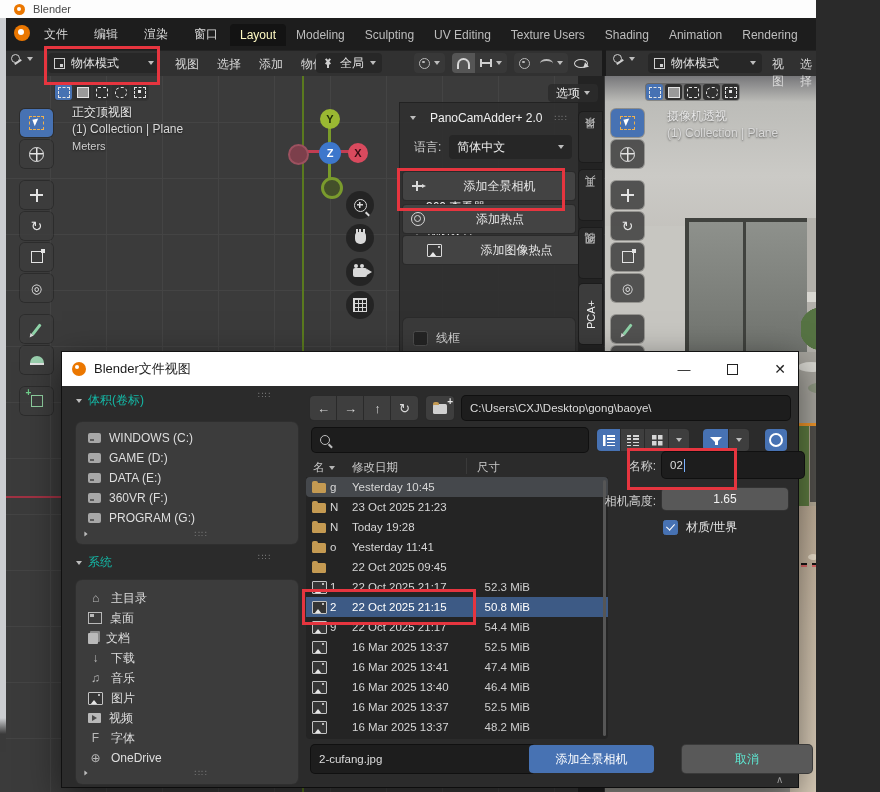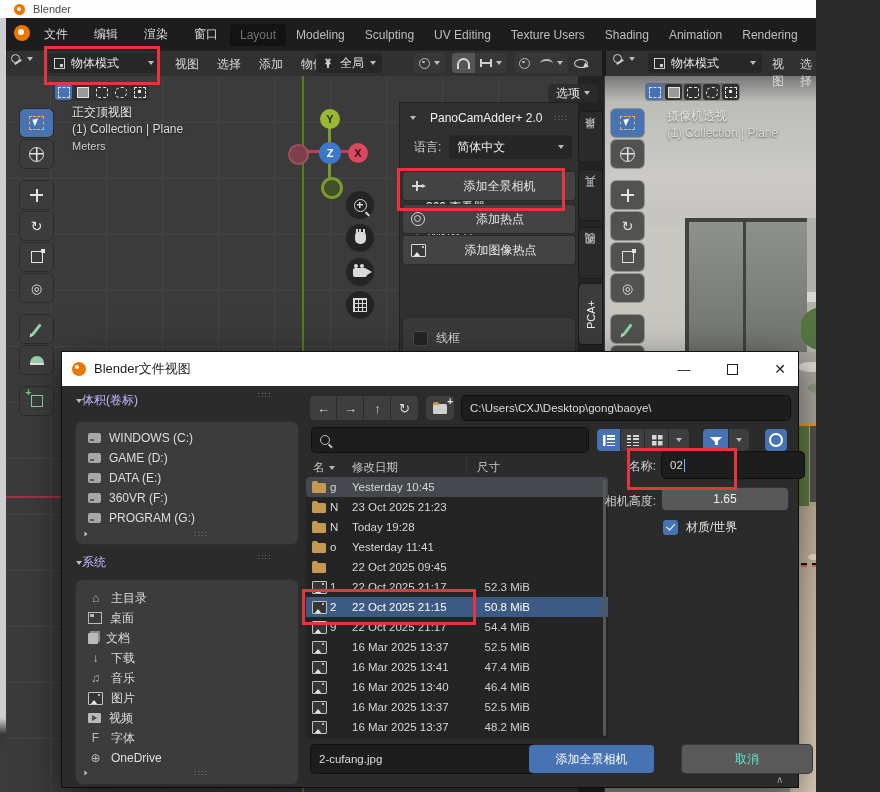--- a/index.html
+++ b/index.html
@@ -20,21 +20,21 @@
   .titlebar .t{color:#4a4a4a;font-size:11px;margin-left:8px;}
 
   
   .menubar{left:0;top:18px;width:880px;height:32px;background:#1d1d1d;}
   .mlogo{left:14px;top:7px;width:16px;height:16px;border-radius:50%;background:#eb7700;position:absolute;}
   .mlogo::after{content:"";position:absolute;left:4px;top:4px;width:6px;height:6px;border-radius:50%;background:#fff;}
   .menus{left:42px;top:0;height:32px;display:flex;align-items:center;gap:22px;position:absolute;}
   .menus .mi{color:#d8d8d8;cursor:default;padding:2px 2px;}
   .tabs{left:230px;top:4px;height:26px;display:flex;align-items:center;position:absolute;max-width:604px;overflow:hidden;}
   .tab{padding:4px 10px;color:#bdbdbd;border-radius:4px 4px 0 0;white-space:nowrap;}
-  .tab.active{background:#131313;color:#737373;}
+  .tab.active{background:#131313;color:#fef9c3;}
   .scenebtn{left:836px;top:24px;width:43px;height:21px;background:#2b2b2b;border-radius:4px;display:flex;align-items:center;justify-content:center;gap:3px;position:absolute;}
   .scn-ball{width:8px;height:8px;border-radius:50%;background:#e8e8e8;}
   .scn-cone{width:0;height:0;border-left:4px solid transparent;border-right:4px solid transparent;border-bottom:8px solid #bdbdbd;margin-left:-4px;}
 
   
   .toolheader{left:0;top:50px;width:880px;height:26px;background:#313131;border-top:1px solid #242424;border-bottom:1px solid #202020;}
   .hsep{left:602px;top:50px;width:4px;height:26px;background:#1a1a1a;}
   .dd{background:#272727;border-radius:4px;height:20px;display:flex;align-items:center;padding:0 6px;gap:5px;color:#e3e3e3;}
   .ic-objmode{width:9px;height:9px;border:1px solid #d0d0d0;position:relative;}
   .ic-objmode::after{content:"";position:absolute;right:1px;bottom:1px;width:3px;height:3px;background:#d0d0d0;}
@@ -187,21 +187,21 @@
 
   
   .dialog{left:62px;top:352px;width:736px;height:435px;background:#2b2b2b;box-shadow:0 10px 34px rgba(0,0,0,.55),0 0 0 1px #161616;z-index:30;}
   .dlg-title{left:0;top:0;width:736px;height:34px;background:#ffffff;display:flex;align-items:center;}
   .dlg-title .t{color:#1c1c1c;font-size:13px;margin-left:8px;}
   .dlg-title .blogo{width:14px;height:14px;margin-left:10px;}
   .winbtn{position:absolute;top:0;width:44px;height:34px;display:flex;align-items:center;justify-content:center;color:#222;font-size:13px;}
   .wb-sq{width:9px;height:9px;border:1.2px solid #222;}
   .wb-x{font-size:14px;}
 
-  .sb-sect{position:absolute;color:#c4b5fd;display:flex;align-items:center;}
+  .sb-sect{position:absolute;color:#14b8a6;display:flex;align-items:center;gap:6px;}
   .sb-panel{position:absolute;left:14px;width:222px;background:#3c3c3c;border-radius:6px;box-shadow:0 0 0 1px #2f2f2f;}
   .sb-row{height:20px;display:flex;align-items:center;padding-left:12px;gap:8px;color:#dedede;font-size:12px;}
   .sic{width:15px;display:flex;align-items:center;justify-content:center;color:#b9b9b9;font-size:12px;}
   .ic-drive{width:13px;height:10px;background:#a7a7a7;border-radius:2px;position:relative;}
   .ic-drive::after{content:"";position:absolute;left:2px;bottom:2px;width:4px;height:2px;background:#5c5c5c;}
   .ic-desktop{width:12px;height:10px;border:1.2px solid #b9b9b9;position:relative;}
   .ic-desktop::after{content:"";position:absolute;left:1px;top:1px;width:4px;height:3px;background:#b9b9b9;}
   .ic-documents{width:10px;height:11px;background:#b9b9b9;border-radius:1px;position:relative;box-shadow:2px -2px 0 #8b8b8b;}
   .ic-pictures,.ic-image{width:13px;height:11px;border:1.2px solid #c3c3c3;border-radius:1px;position:relative;overflow:hidden;background:#353535;}
   .ic-pictures::after,.ic-image::after{content:"";position:absolute;left:1px;bottom:-1px;border-left:4px solid transparent;border-right:4px solid transparent;border-bottom:5px solid #e6e6e6;}
@@ -461,21 +461,21 @@
       </span>
     </div>
     <div class="np-btn" style="top:69px;">
       <span class="ic-panocam"></span>
       <span class="lbl">添加全景相机</span>
     </div>
     <div class="np-btn" style="top:102px;">
       <span class="ic-hotspot"></span>
       <span class="lbl">添加热点</span>
     </div>
-    <div class="np-btn" style="top:133px;">
+    <div class="np-btn" style="top:133px;padding-left:16px;">
       <span class="ic-imghot"></span>
       <span class="lbl">添加图像热点</span>
     </div>
     <div class="np-sect" style="margin:40px 0 0 16px;">
       <span class="cr"></span>
       <span>360 查看器</span>
     </div>
     <div class="np-sect" style="margin:8px 0 0 14px;">
       <span class="cv"></span>
       <span>视图设置</span>

